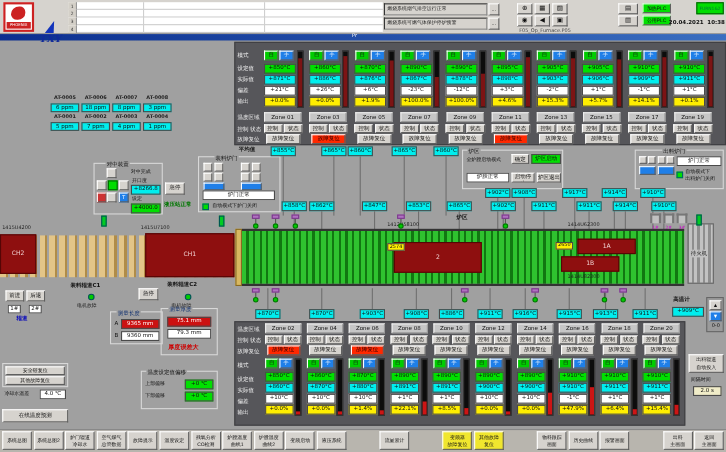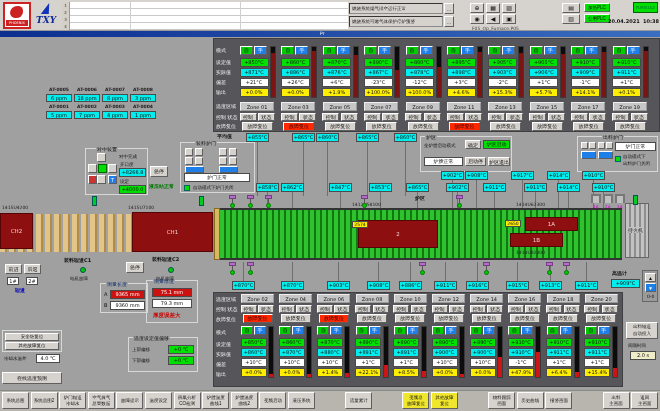--- a/index.html
+++ b/index.html
@@ -34,21 +34,21 @@
   <div class="abs" style="left:0;top:31px;width:660px;height:6px;background:linear-gradient(90deg,#0b2e8f,#3a6ec0)">
     <span style="position:absolute;left:320px;top:0;font-size:4.5px;color:#fff;line-height:6px">Pr</span>
   </div>
   <div class="abs" style="left:0;top:37px;width:660px;height:353px;background:#a0a0a0"></div>
   <div class="abs" style="left:0;top:390px;width:660px;height:21px;background:#b8b5ae;border-top:1px solid #888"></div>
 
   <div class="abs" style="left:3px;top:2px;width:28px;height:27px;background:#fff;border:2px solid #cc2222">
     <i class="abs" style="left:5px;top:2px;width:13px;height:12px;background:#cc2222;border-radius:60% 40% 55% 45%"></i>
     <span class="abs" style="left:1px;top:16px;width:22px;height:6px;background:#cc2222;color:#fff;font-size:3.5px;text-align:center;line-height:6px">PHOENIX</span>
   </div>
-  <div class="abs" style="left:35px;top:3px;width:26px;height:26px">
+  <div class="abs" style="left:35px;top:19px;width:26px;height:26px">
     <i class="abs" style="left:8px;top:0;width:0;height:0;border-left:4px solid transparent;border-right:4px solid transparent;border-bottom:11px solid #1133bb;transform:skewX(-22deg)"></i>
     <span class="abs" style="left:1px;top:12px;font-size:9px;font-weight:bold;font-style:italic;color:#102a9a;font-family:'DejaVu Serif',serif">TXY</span>
   </div>
 
   <div class="msg" style="left:349px;top:3px;width:94px;height:11px">燃烧系统烟气排空运行正常</div>
   <div class="msg" style="left:349px;top:16px;width:94px;height:11px">燃烧系统可燃气体保护停炉预警</div>
   <button class="btn" style="left:444px;top:3px;width:10px;height:11px">...</button>
   <button class="btn" style="left:444px;top:16px;width:10px;height:11px">...</button>
 
   <button class="btn" style="left:584px;top:3px;width:26px;height:9px;background:#00e000;font-size:4.5px">加热PLC</button>

